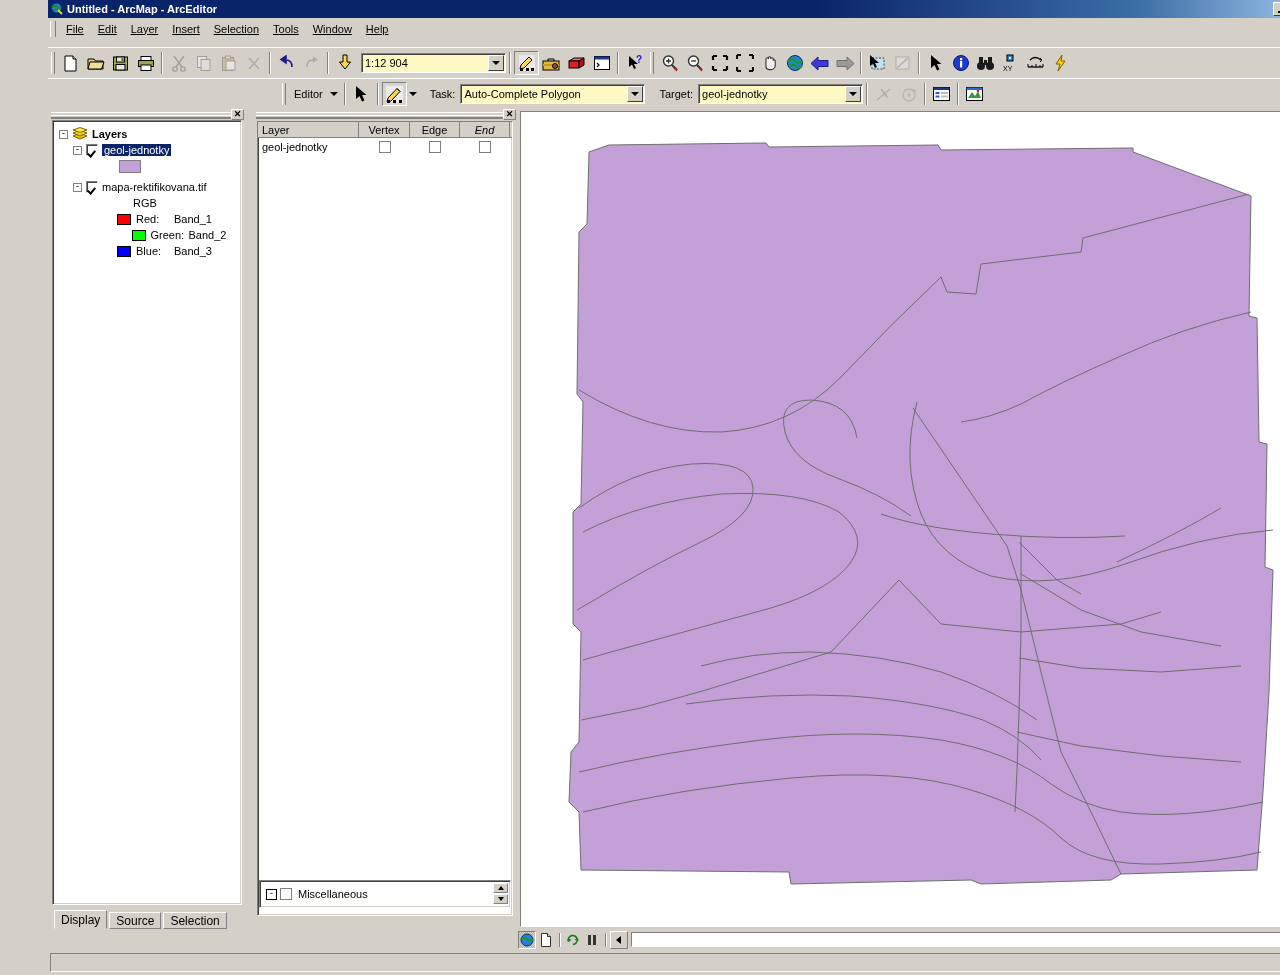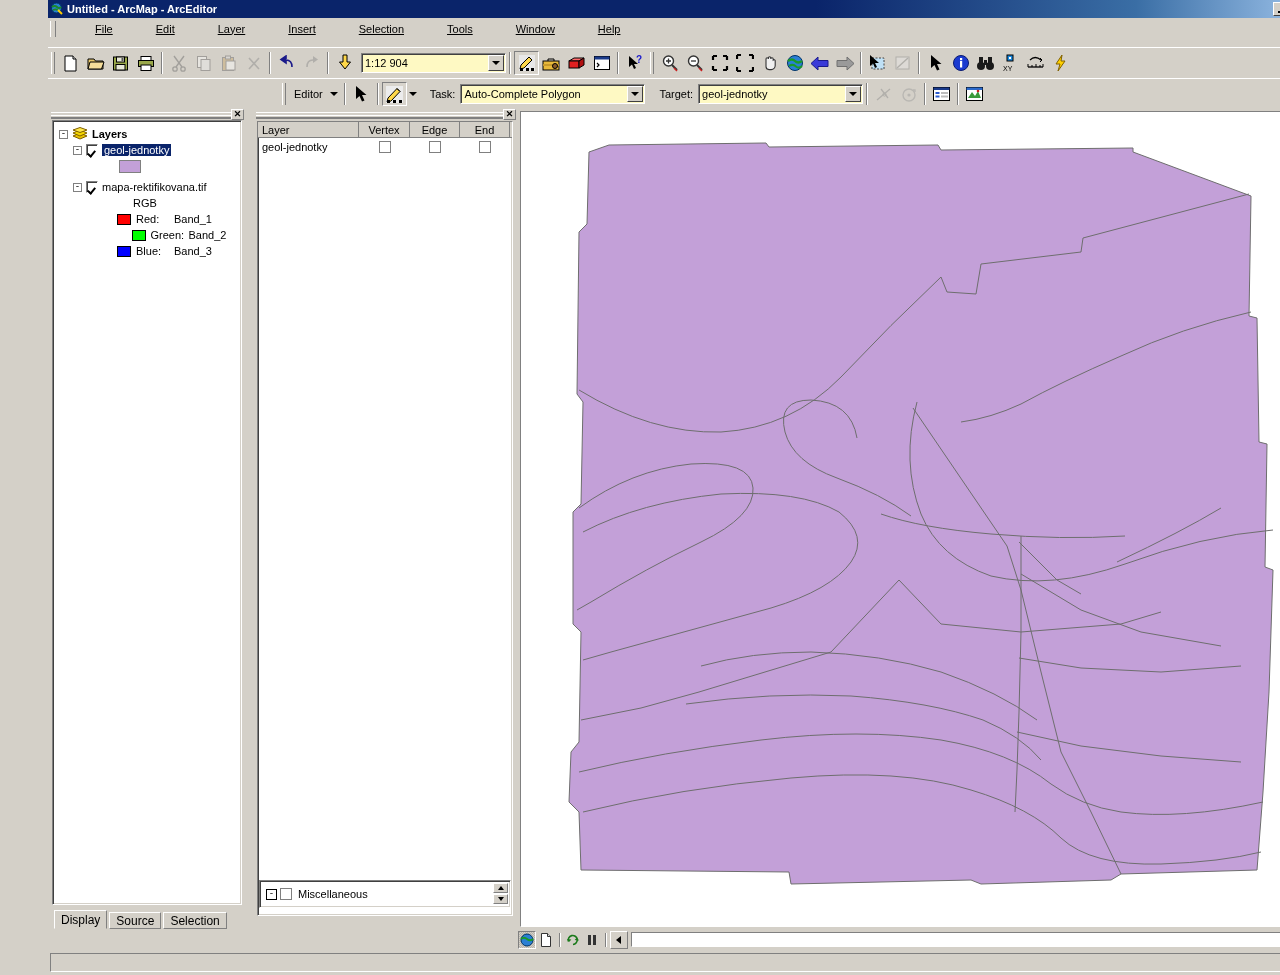--- a/index.html
+++ b/index.html
@@ -32,21 +32,20 @@
     display: flex; align-items: center; justify-content: center;
     color: #000; font-size: 9px; font-weight: bold; line-height: 1;
     font-family: "Liberation Sans", sans-serif;
   }
 
   
   .menubar {
     position: absolute; left: 0; top: 18px; width: 1092px; height: 22px;
     background: #d4d0c8; display: flex; align-items: center;
     border-bottom: 1px solid #d4d0c8;
-    gap: 29px;
   }
   .menu-grip {
     width: 6px; height: 16px; margin: 0 3px 0 2px;
     border-left: 1px solid #fff; border-right: 1px solid #808080;
   }
   .menu-item {
     padding: 3px 7px; font-size: 11px; color: #000; cursor: default;
     white-space: nowrap;
   }
   .menu-item u { text-decoration: underline; }
@@ -760,21 +759,21 @@
     <div class="panel-gripbar">
       <span class="lines"></span>
       <span class="panel-close">✕</span>
     </div>
 
     <div class="sunken" id="snap-grid">
       <div class="grid-head">
         <span class="gh" style="width:101px;">Layer</span>
         <span class="gh c" style="width:51px;">Vertex</span>
         <span class="gh c" style="width:50px;">Edge</span>
-        <span class="gh c" style="width:50px;">End</span>
+        <span class="gh c" style="width:50px;font-style:italic;">End</span>
       </div>
       <div class="grid-row">
         <span class="gc" style="width:101px;">geol-jednotky</span>
         <span class="gc c" style="width:51px;">
             <span class="sq-chk"></span>
           </span>
         <span class="gc c" style="width:50px;">
             <span class="sq-chk"></span>
           </span>
         <span class="gc c" style="width:50px;">

